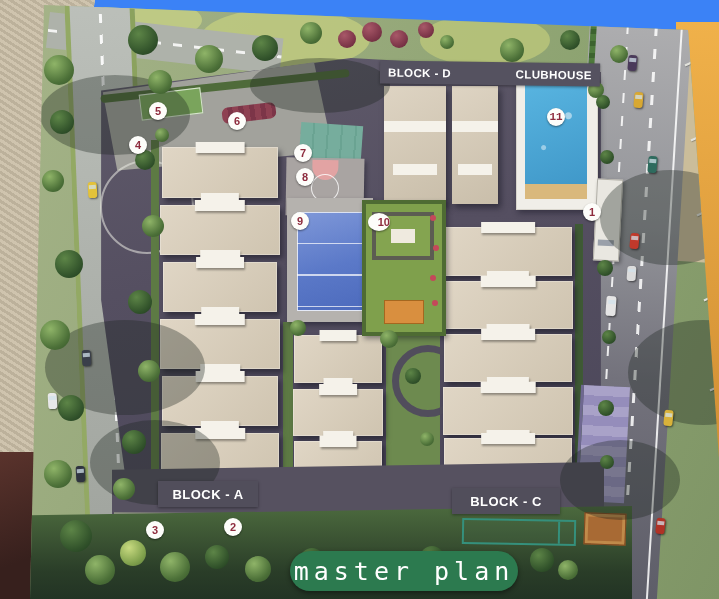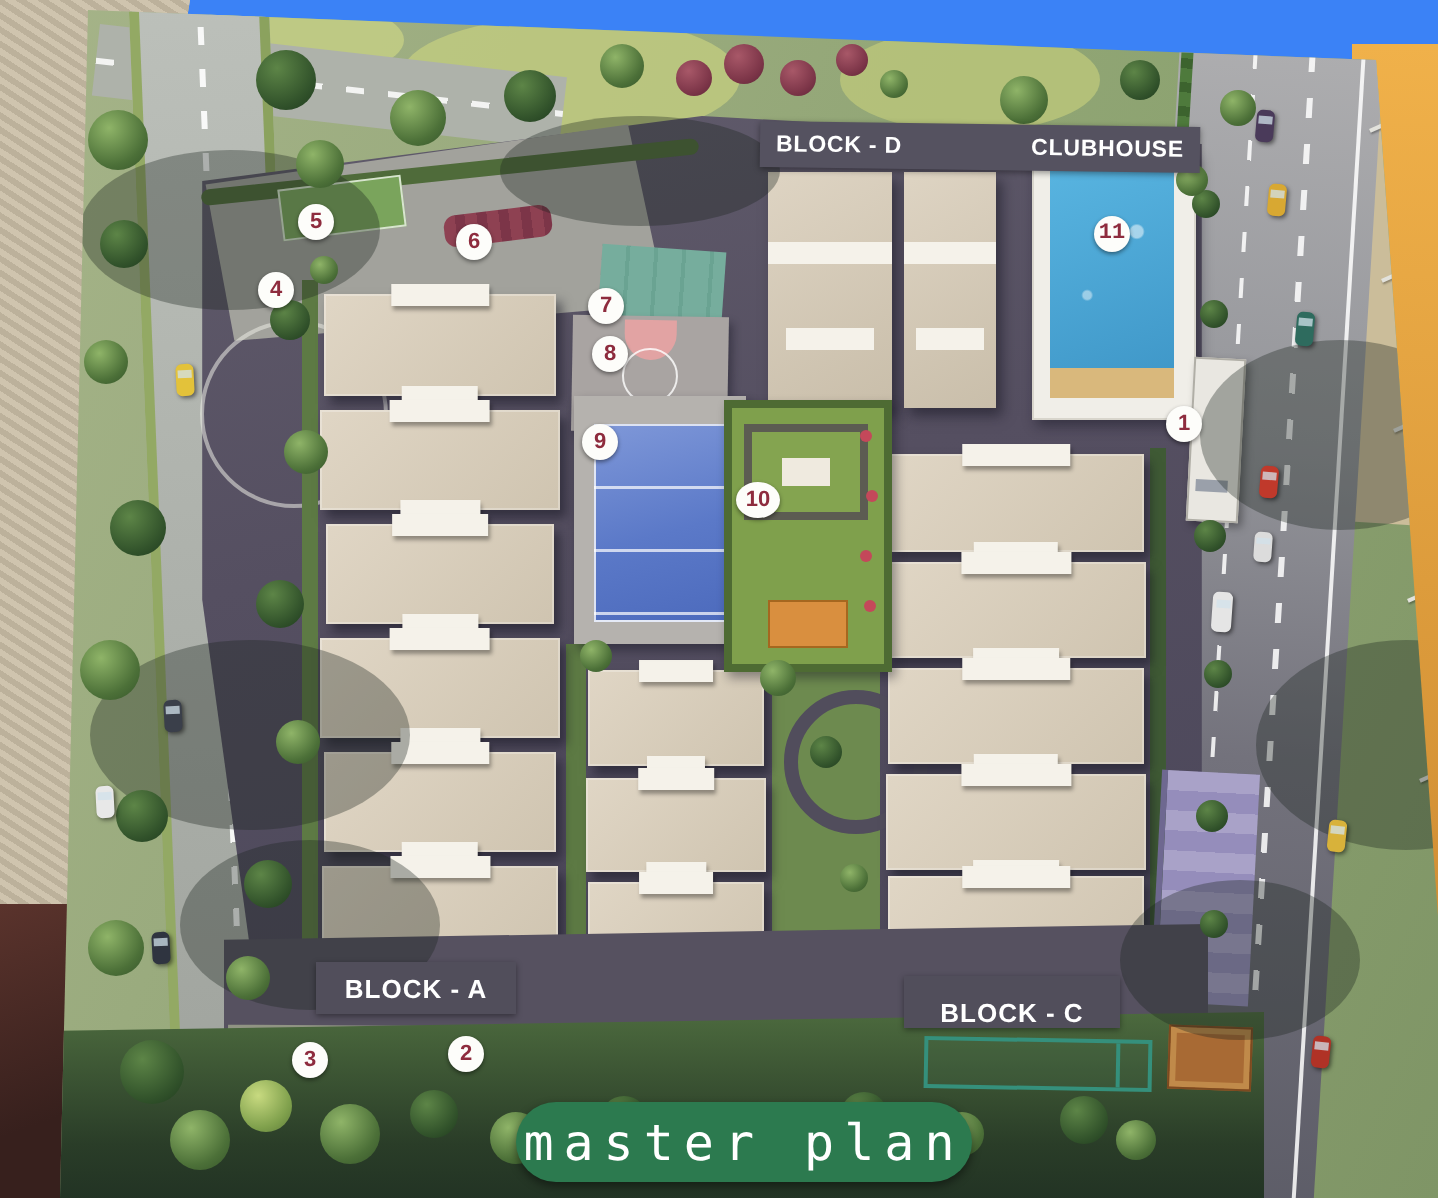--- a/index.html
+++ b/index.html
@@ -134,21 +134,21 @@
   
   .topbar{left:380px;top:62px;width:220px;height:23px;background:#555260;transform:rotate(.8deg);
       display:flex;align-items:center;justify-content:space-between;padding:0 8px;box-sizing:border-box;
       box-shadow:0 1px 3px rgba(0,0,0,.4);z-index:9;}
   .topbar span{color:#fff;font-weight:bold;font-size:11.5px;letter-spacing:.4px;white-space:nowrap;}
   .plate{position:absolute;background:#514e5b;color:#fff;display:flex;align-items:center;justify-content:center;
       font-weight:bold;font-size:13px;letter-spacing:.5px;box-shadow:0 1px 3px rgba(0,0,0,.4);z-index:9;}
   .mk{position:absolute;width:18px;height:18px;border-radius:50%;background:#fdfdfa;color:#8e2c3e;
       font-weight:bold;font-size:11px;line-height:18px;text-align:center;
       box-shadow:0 1px 2px rgba(0,0,0,.45);z-index:10;}
-  .pill{position:absolute;left:258px;top:551px;width:228px;height:40px;border-radius:21px;background:#2c7a4f;
+  .pill{position:absolute;left:290px;top:551px;width:228px;height:40px;border-radius:21px;background:#2c7a4f;
       display:flex;align-items:center;justify-content:center;z-index:11;
       box-shadow:0 2px 5px rgba(0,0,0,.45);}
   .pill span{color:#fff;font-family:"DejaVu Sans Mono",monospace;font-size:25px;letter-spacing:5px;}
 </style>
 </head>
 <body>
 
 <div id="stage">
 
   <div class="abs mat"></div>
@@ -320,33 +320,33 @@
         <div class="car" style="left: 656px; top: 518px; width: 9px; height: 16px; background: rgb(176, 50, 38); transform: rotate(6deg);"></div>
       </div>
 
     <div class="abs topbar">
       <span>BLOCK - D</span>
       <span>CLUBHOUSE</span>
     </div>
     <div class="plate" style="left:158px;top:481px;width:100px;height:26px;">
       <span>BLOCK - A</span>
     </div>
-    <div class="plate" style="left:452px;top:488px;width:108px;height:26px;align-items:flex-end;">
+    <div class="plate" style="left:452px;top:488px;width:108px;height:26px;">
       <span>BLOCK - C</span>
     </div>
 
     <div class="mk" style="left:583px;top:203px;">1</div>
     <div class="mk" style="left:224px;top:518px;">2</div>
     <div class="mk" style="left:146px;top:521px;">3</div>
     <div class="mk" style="left:129px;top:136px;">4</div>
     <div class="mk" style="left:149px;top:102px;">5</div>
     <div class="mk" style="left:228px;top:112px;">6</div>
     <div class="mk" style="left:294px;top:144px;">7</div>
     <div class="mk" style="left:296px;top:168px;">8</div>
     <div class="mk" style="left:291px;top:212px;">9</div>
-    <div class="mk" style="left:368px;top:241px;width:22px;">10</div>
+    <div class="mk" style="left:368px;top:213px;width:22px;text-align:right;">10</div>
     <div class="mk" style="left:547px;top:108px;font-family:Liberation Mono, monospace;">11</div>
 
     <div class="pill">
       <span>master plan</span>
     </div>
   </div>
 </div>
 
 </body></html>

